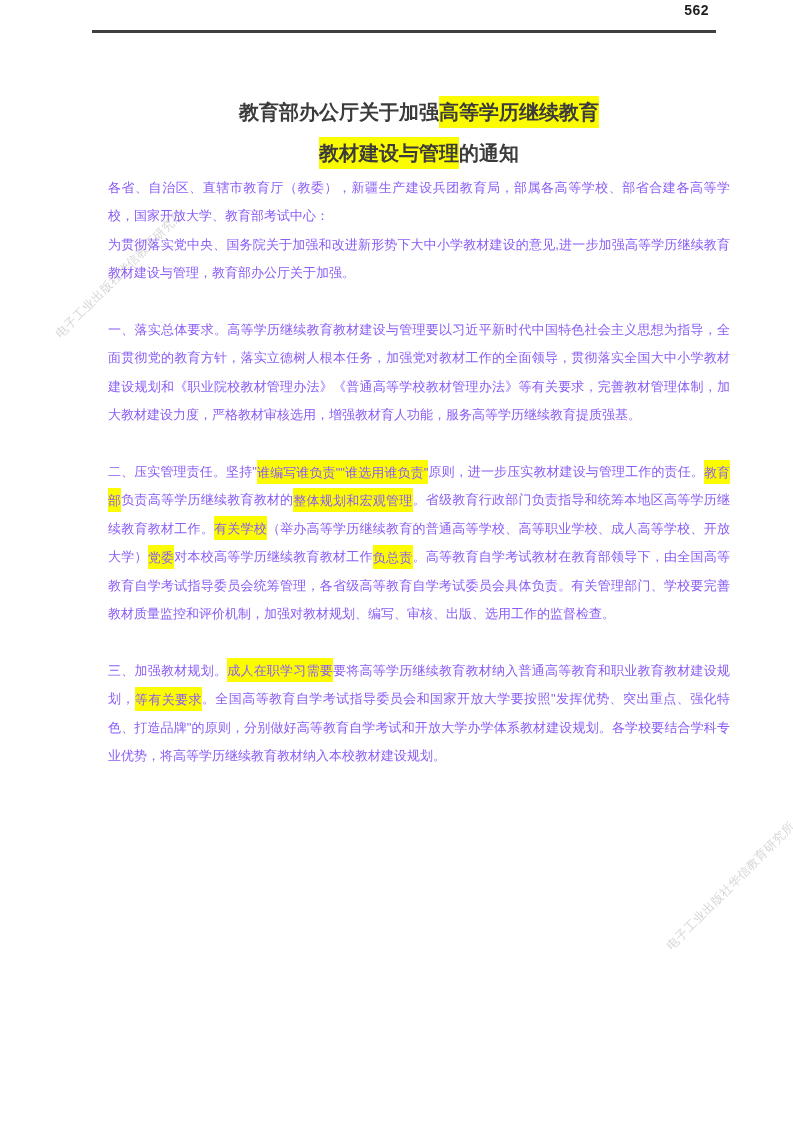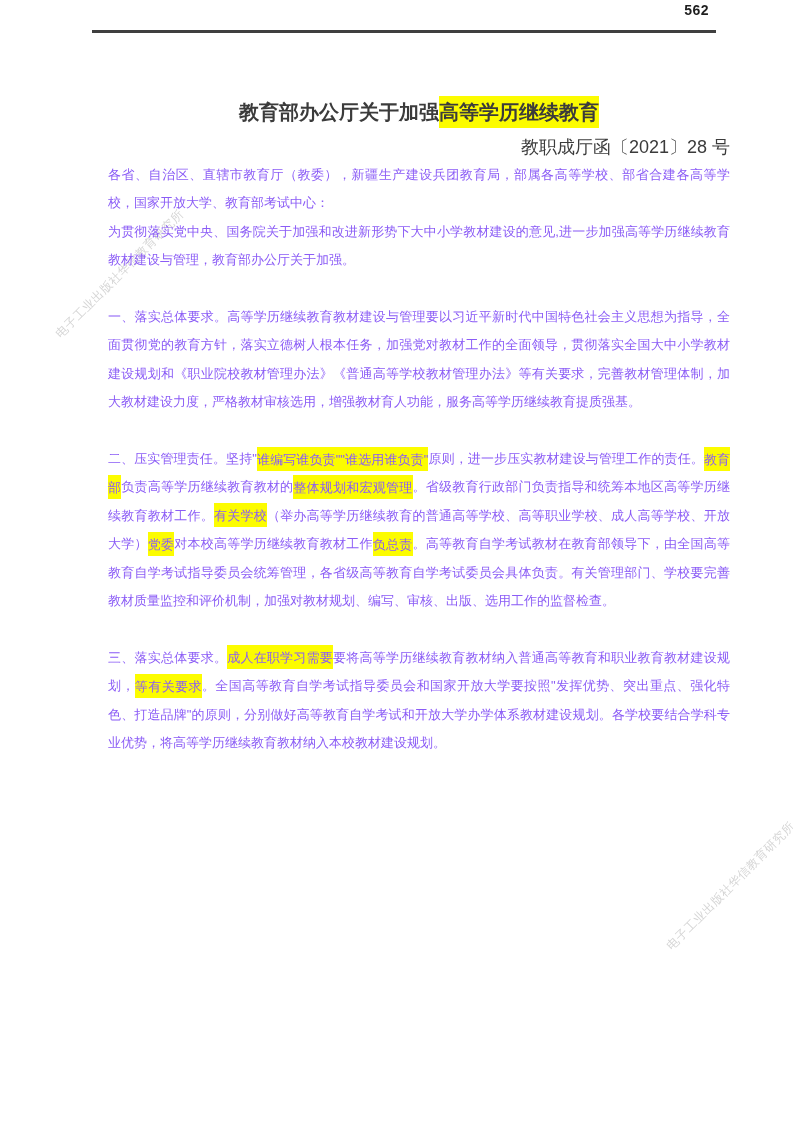--- a/index.html
+++ b/index.html
@@ -69,24 +69,24 @@
   <div class="pagenum">562</div>
 
   <div class="toprule"></div>
 
   <div class="watermark wm-left">电子工业出版社华信教育研究所</div>
   <div class="watermark wm-right">电子工业出版社华信教育研究所</div>
 
   <div class="content">
     <div class="title">
       <div><span>教育部办公厅关于加强</span><span class="hl">高等学历继续教育</span></div>
+      <div><span class="hl">教材建设与管理</span><span>的通知</span></div>
     </div>
-    <div class="docnum">教职成厅函〔2021〕28 号</div>
     <div class="body">
         <p><span>各省、自治区、直辖市教育厅（教委），新疆生产建设兵团教育局，部属各高等学校、部省合建各高等学校，国家开放大学、教育部考试中心：</span></p>
         <p><span>为贯彻落实党中央、国务院关于加强和改进新形势下大中小学教材建设的意见,进一步加强高等学历继续教育教材建设与管理，教育部办公厅关于加强。</span></p>
         <p class="gap"><span class="bold">一、落实总体要求。</span><span>高等学历继续教育教材建设与管理要以习近平新时代中国特色社会主义思想为指导，全面贯彻党的教育方针，落实立德树人根本任务，加强党对教材工作的全面领导，贯彻落实全国大中小学教材建设规划和《职业院校教材管理办法》《普通高等学校教材管理办法》等有关要求，完善教材管理体制，加大教材建设力度，严格教材审核选用，增强教材育人功能，服务高等学历继续教育提质强基。</span></p>
         <p class="gap"><span class="bold">二、压实管理责任。</span><span>坚持"</span><span class="hl">谁编写谁负责""谁选用谁负责"</span><span>原则，进一步压实教材建设与管理工作的责任。</span><span class="hl">教育部</span><span>负责高等学历继续教育教材的</span><span class="hl">整体规划和宏观管理</span><span>。省级教育行政部门负责指导和统筹本地区高等学历继续教育教材工作。</span><span class="hl">有关学校</span><span>（举办高等学历继续教育的普通高等学校、高等职业学校、成人高等学校、开放大学）</span><span class="hl">党委</span><span>对本校高等学历继续教育教材工作</span><span class="hl">负总责</span><span>。高等教育自学考试教材在教育部领导下，由全国高等教育自学考试指导委员会统筹管理，各省级高等教育自学考试委员会具体负责。有关管理部门、学校要完善教材质量监控和评价机制，加强对教材规划、编写、审核、出版、选用工作的监督检查。</span></p>
-        <p class="gap"><span class="bold">三、落实总体要求。</span><span class="hl">成人在职学习需要</span><span>要将高等学历继续教育教材纳入普通高等教育和职业教育教材建设规划，</span><span class="hl">等有关要求</span><span>。全国高等教育自学考试指导委员会和国家开放大学要按照"发挥优势、突出重点、强化特色、打造品牌"的原则，分别做好高等教育自学考试和开放大学办学体系教材建设规划。各学校要结合学科专业优势，将高等学历继续教育教材纳入本校教材建设规划。</span></p>
+        <p class="gap"><span class="bold">三、加强教材规划。</span><span class="hl">成人在职学习需要</span><span>要将高等学历继续教育教材纳入普通高等教育和职业教育教材建设规划，</span><span class="hl">等有关要求</span><span>。全国高等教育自学考试指导委员会和国家开放大学要按照"发挥优势、突出重点、强化特色、打造品牌"的原则，分别做好高等教育自学考试和开放大学办学体系教材建设规划。各学校要结合学科专业优势，将高等学历继续教育教材纳入本校教材建设规划。</span></p>
       </div>
   </div>
 
 </div>
 
 </body></html>

